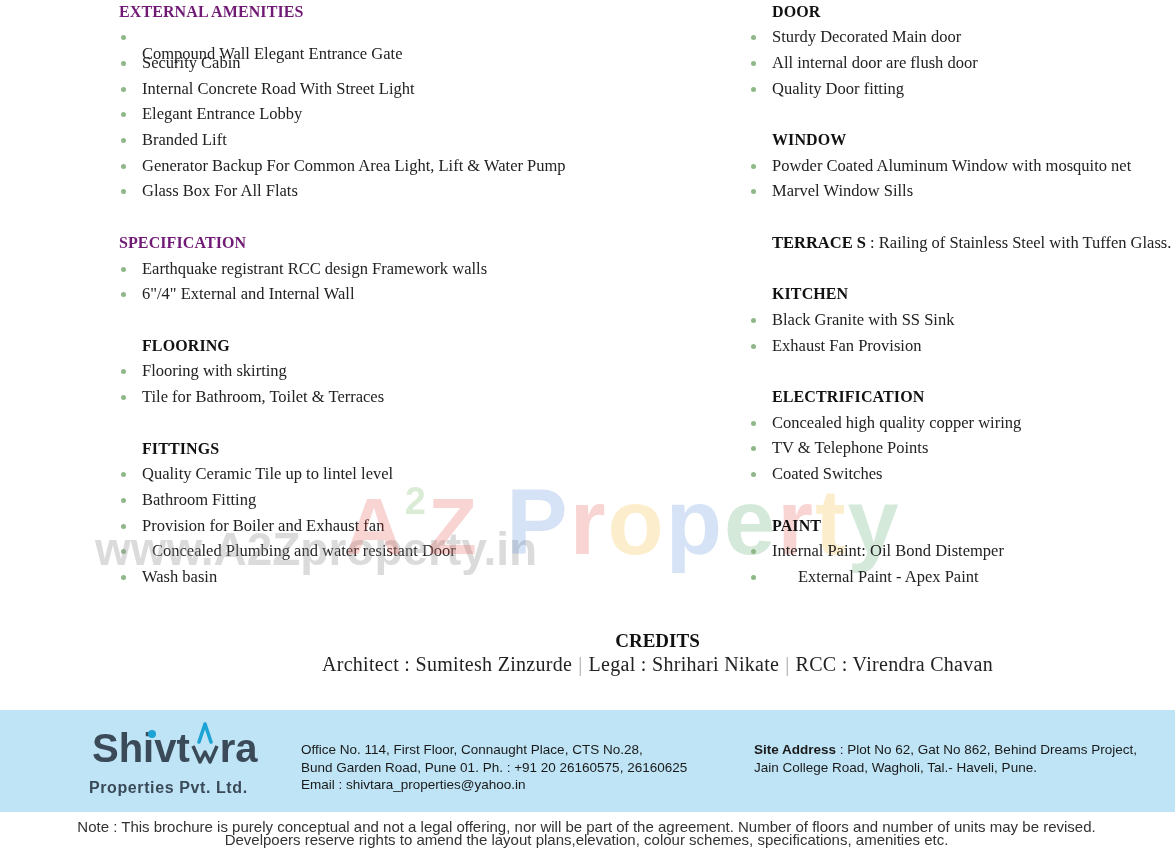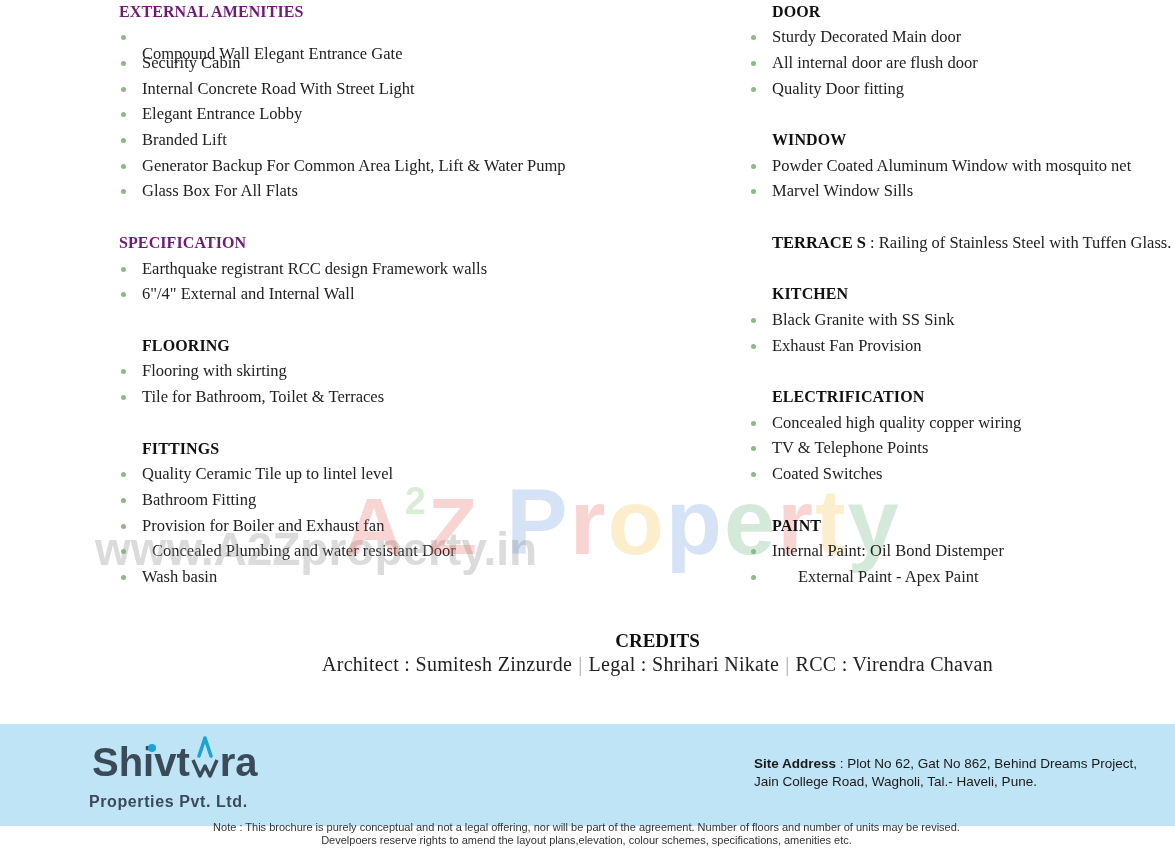--- a/index.html
+++ b/index.html
@@ -62,21 +62,20 @@
   .credits-line {
     position: absolute; left: 0; width: 1175px; top: 653px; text-align: center;
     font-family: "Liberation Serif", serif; font-size: 20px; color:#222; letter-spacing: 0.3px;
     padding-left: 140px; box-sizing: border-box;
   }
   .credits-line .sep { color: #aaaaaa; margin: 0 6px; }
 
   .band {
     position: absolute; left: 0; top: 710px; width: 1175px; height: 102px;
     background: #bfe4f5;
-    margin-top: 14px;
   }
   .logo { position: absolute; left: 88px; top: 12px; width: 180px; height: 80px; }
   .logo-word {
     position: absolute; left: 4px; top: 4px;
     font-family: "Liberation Sans", sans-serif; font-weight: bold; font-size: 40px;
     color: #3a4a58; letter-spacing: 0px; white-space: nowrap;
   }
   .logo-dot { position: absolute; left: 60px; top: 8px; width: 8px; height: 8px; border-radius:50%; background:#1aa3d4; }
   .logo-sub {
     position: absolute; left: 1px; top: 57px;
@@ -92,21 +91,21 @@
     font-family: "Liberation Sans", sans-serif; font-size: 13.5px; line-height: 17.5px; color: #1a1a1a;
   }
   .site b { font-weight: bold; }
   .booking {
     position: absolute; left: 754px; top: 68px;
     font-family: "Liberation Serif", serif; font-weight: bold; font-size: 20px; color: #1d5a86;
     white-space: nowrap;
   }
   .note {
     position: absolute; left: 0; top: 821px; width: 1129px; text-align: center;
-    font-family: "Liberation Sans", sans-serif; font-size: 11px; line-height: 12.5px; color: #333;
+    font-family: "Liberation Sans", sans-serif; font-size: 15px; line-height: 12.5px; color: #333;
     padding-left: 44px; box-sizing: border-box;
   }
 </style>
 </head>
 <body>
 
 <div class="col col-left">
   <div class="sec-title blue" style="left:119px;top:2px;">EXTERNAL AMENITIES</div>
 
   <span class="bullet" style="left:121px;top:35px;"></span>
@@ -207,20 +206,25 @@
         <svg width="30" height="44" viewBox="0 0 30 44" style="position:absolute;left:0;top:-10px;">
           <path d="M15 2 L9 20 M15 2 L21 20" stroke="#1aa3d4" stroke-width="3.5" fill="none" stroke-linecap="round"></path>
           <path d="M3 24 L10 40 L15 30 L20 40 L27 24" stroke="#3a4a58" stroke-width="3.5" fill="none" stroke-linejoin="round"></path>
         </svg>
       </span><span>ra</span>
     </div>
     <span class="logo-dot"></span>
     <div class="logo-sub">Properties Pvt. Ltd.</div>
   </div>
 
+  <div class="office">
+    <div>Office No. 114, First Floor, Connaught Place, CTS No.28,</div>
+    <div>Bund Garden Road, Pune 01. Ph. : +91 20 26160575, 26160625</div>
+    <div>Email : shivtara_properties@yahoo.in</div>
+  </div>
 
   <div class="site">
     <div><b>Site Address</b><span> : Plot No 62, Gat No 862, Behind Dreams Project,</span></div>
     <div>Jain College Road, Wagholi, Tal.- Haveli, Pune.</div>
   </div>
 </div>
 
 <div class="note">
   <div>Note : This brochure is purely conceptual and not a legal offering, nor will be part of the agreement. Number of floors and number of units may be revised.</div>
   <div>Develpoers reserve rights to amend the layout plans,elevation, colour schemes, specifications, amenities etc.</div>

